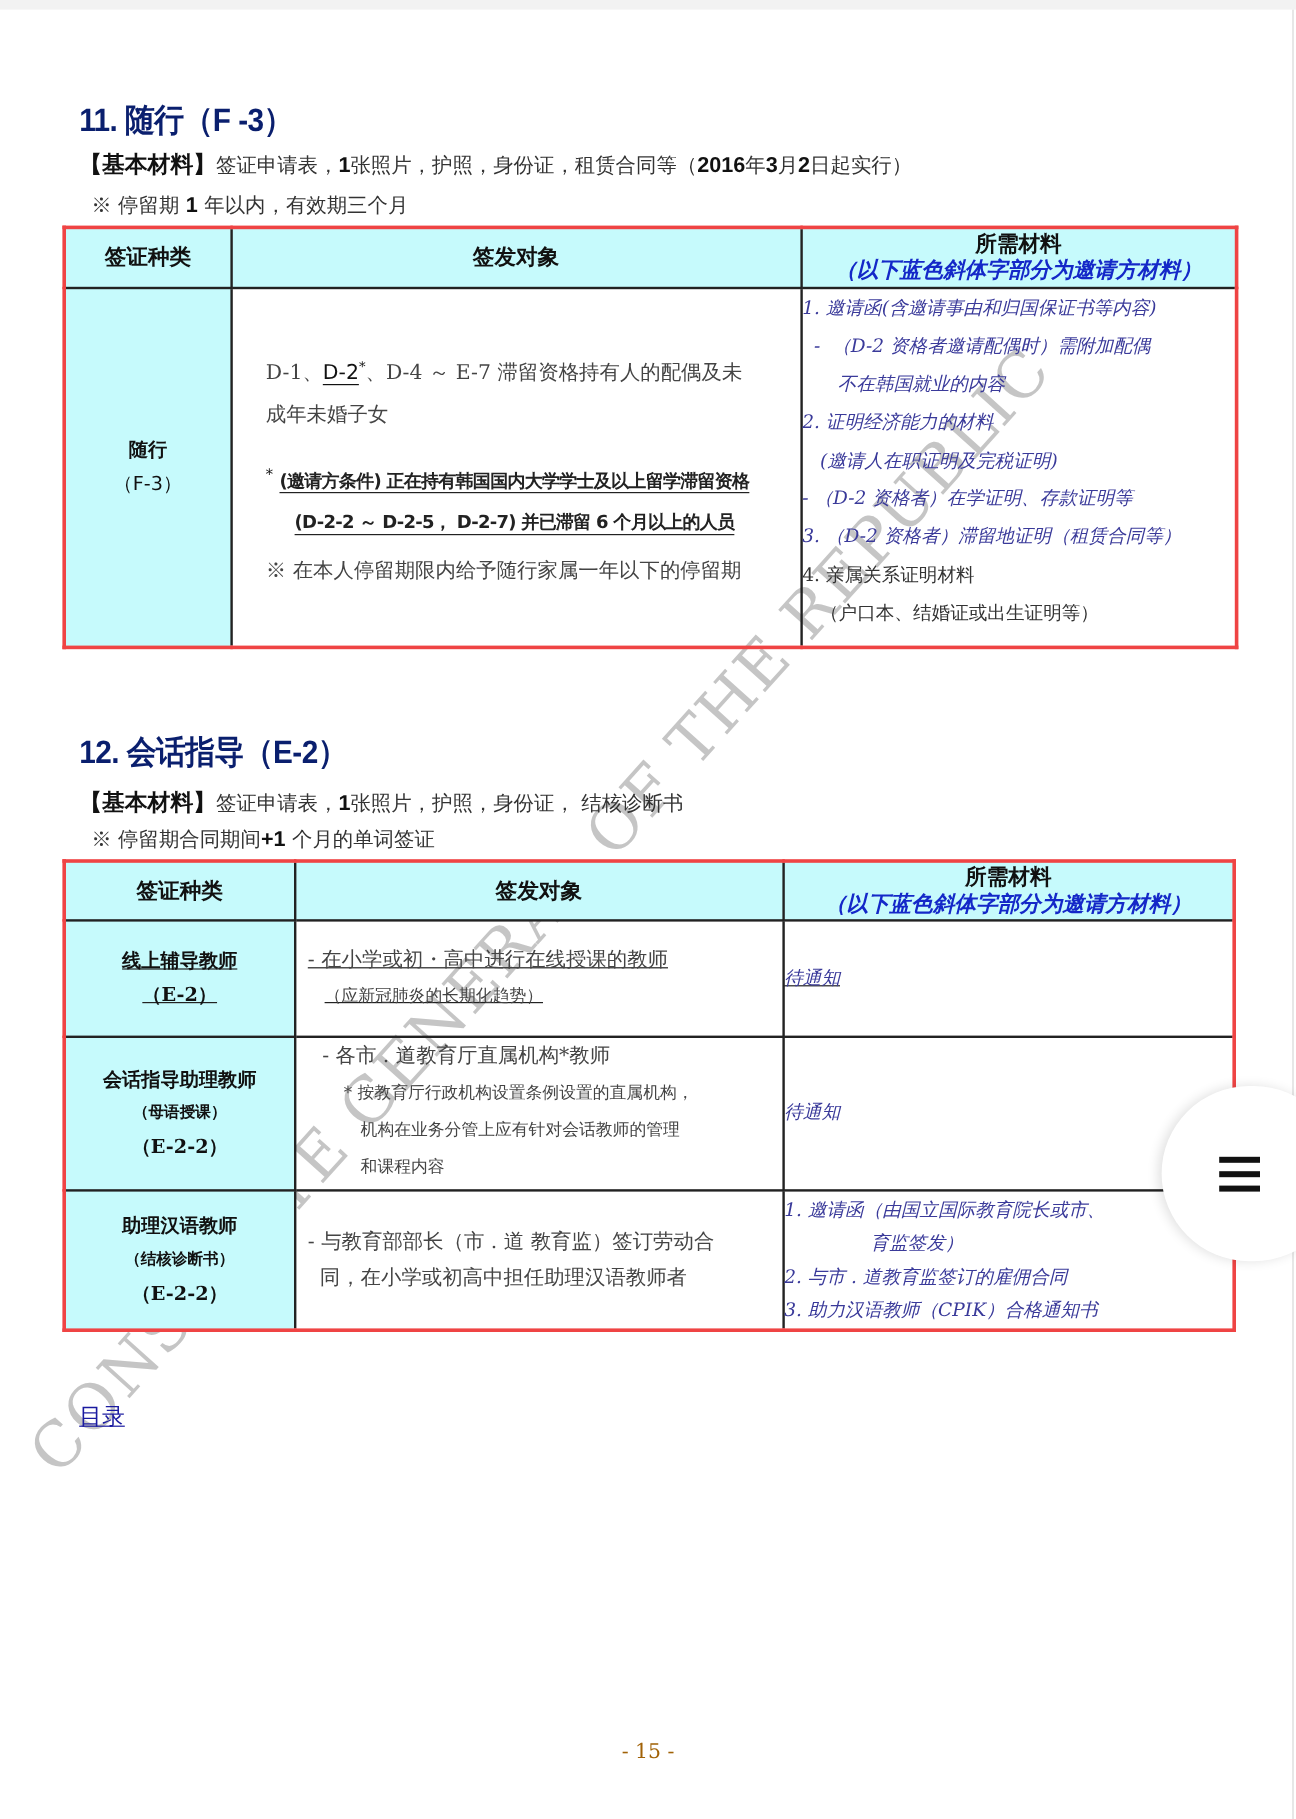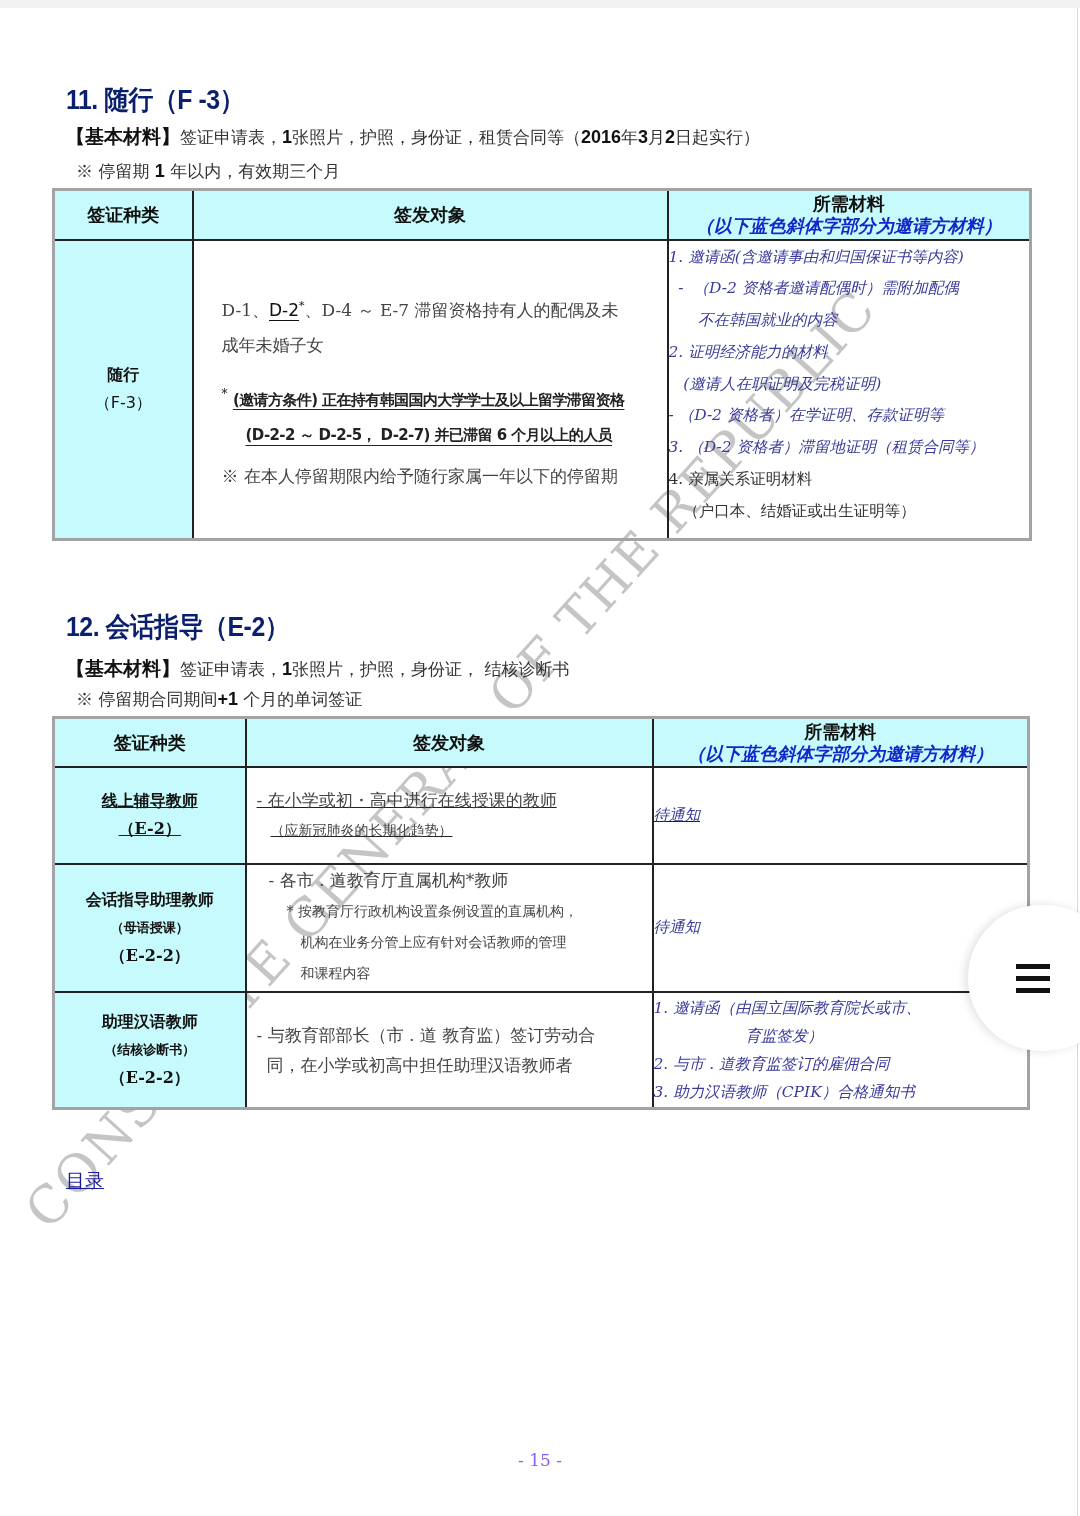--- a/index.html
+++ b/index.html
@@ -20,21 +20,21 @@
   .basic {
     position:absolute; font-size:17px; color:#333; white-space:nowrap;
   }
   .basic b { font-family:"DejaVu Sans",sans-serif; color:#111; font-size:19px; }
   .basic .num { font-family:"Liberation Sans",sans-serif; font-weight:bold; color:#111; font-size:18px; }
   .note { position:absolute; font-size:17px; color:#333; white-space:nowrap; }
   .note .num { font-family:"Liberation Sans",sans-serif; font-weight:bold; color:#111; font-size:18px; }
 
   table.visa {
     position:absolute; border-collapse:collapse; table-layout:fixed;
-    border:3px solid #a3a3a3;
+    border:3px solid #ef4444;
   }
   table.visa td, table.visa th { border:2px solid #222; padding:0; vertical-align:middle; }
   table.visa th {
     background:#c6fafc; font-family:"DejaVu Sans",sans-serif; font-weight:bold;
     font-size:18px; color:#111; text-align:center; line-height:22px;
   }
   th .sub { display:block; color:#1428c8; font-style:italic; font-size:18px; }
   td.kind {
     background:#c6fafc; text-align:center; font-family:"DejaVu Sans",sans-serif;
     font-weight:bold; font-size:16px; color:#111; line-height:28px;
@@ -45,21 +45,21 @@
   td.mat { font-size:15.5px; color:#3a3a9a; font-style:italic; padding-left:10px; }
   .line { display:block; white-space:nowrap; }
   .blk { color:#333; font-style:normal; }
   .under { text-decoration:underline; text-underline-offset:4px; }
   .cond { font-family:"DejaVu Sans",sans-serif; font-weight:bold; color:#222; font-size:15px;
           text-decoration:underline; text-underline-offset:5px; letter-spacing:-0.6px; }
 
   .toc-link { position:absolute; left:66px; top:1168px; font-size:19px; color:#1a1aa0;
               text-decoration:underline; }
   .page-no { position:absolute; left:0; width:1080px; top:1450px; text-align:center;
-             font-size:17px; color:#8b5cf6; }
+             font-size:17px; color:#a16207; }
   .watermark {
     position:absolute; font-family:"DejaVu Serif",serif; font-size:52px; color:rgba(150,150,150,0.55);
     white-space:nowrap; transform-origin:left bottom; letter-spacing:2px;
   }
   .menu-fab {
     position:absolute; left:968px; top:905px; width:150px; height:146px; border-radius:73px;
     background:#fff; box-shadow:-3px 0 10px rgba(0,0,0,0.12);
     display:flex; align-items:center; padding-left:48px; box-sizing:border-box; cursor:pointer;
   }
   .menu-fab .bars { width:34px; }
@@ -185,21 +185,21 @@
       <span class="line">助理汉语教师</span>
       <span class="line small">（结核诊断书）</span>
       <span class="line code">（E-2-2）</span>
     </td>
     <td class="target" style="padding-left:10px; line-height:30px;">
       <span class="line">- 与教育部部长（市 . 道  教育监）签订劳动合</span>
       <span class="line" style="padding-left:10px;">同，在小学或初高中担任助理汉语教师者</span>
     </td>
     <td class="mat" style="line-height:28px;">
       <span class="line">1. 邀请函（由国立国际教育院长或市、</span>
-      <span class="line" style="padding-left:92px;">育监签发）</span>
+      <span class="line" style="padding-left:72px;">育监签发）</span>
       <span class="line">2. 与市 . 道教育监签订的雇佣合同</span>
       <span class="line">3. 助力汉语教师（CPIK）合格通知书</span>
     </td>
   </tr>
 </tbody>
   </table>
 
 <a class="toc-link">目录</a>
 
 <div class="page-no">- 15 -</div>

